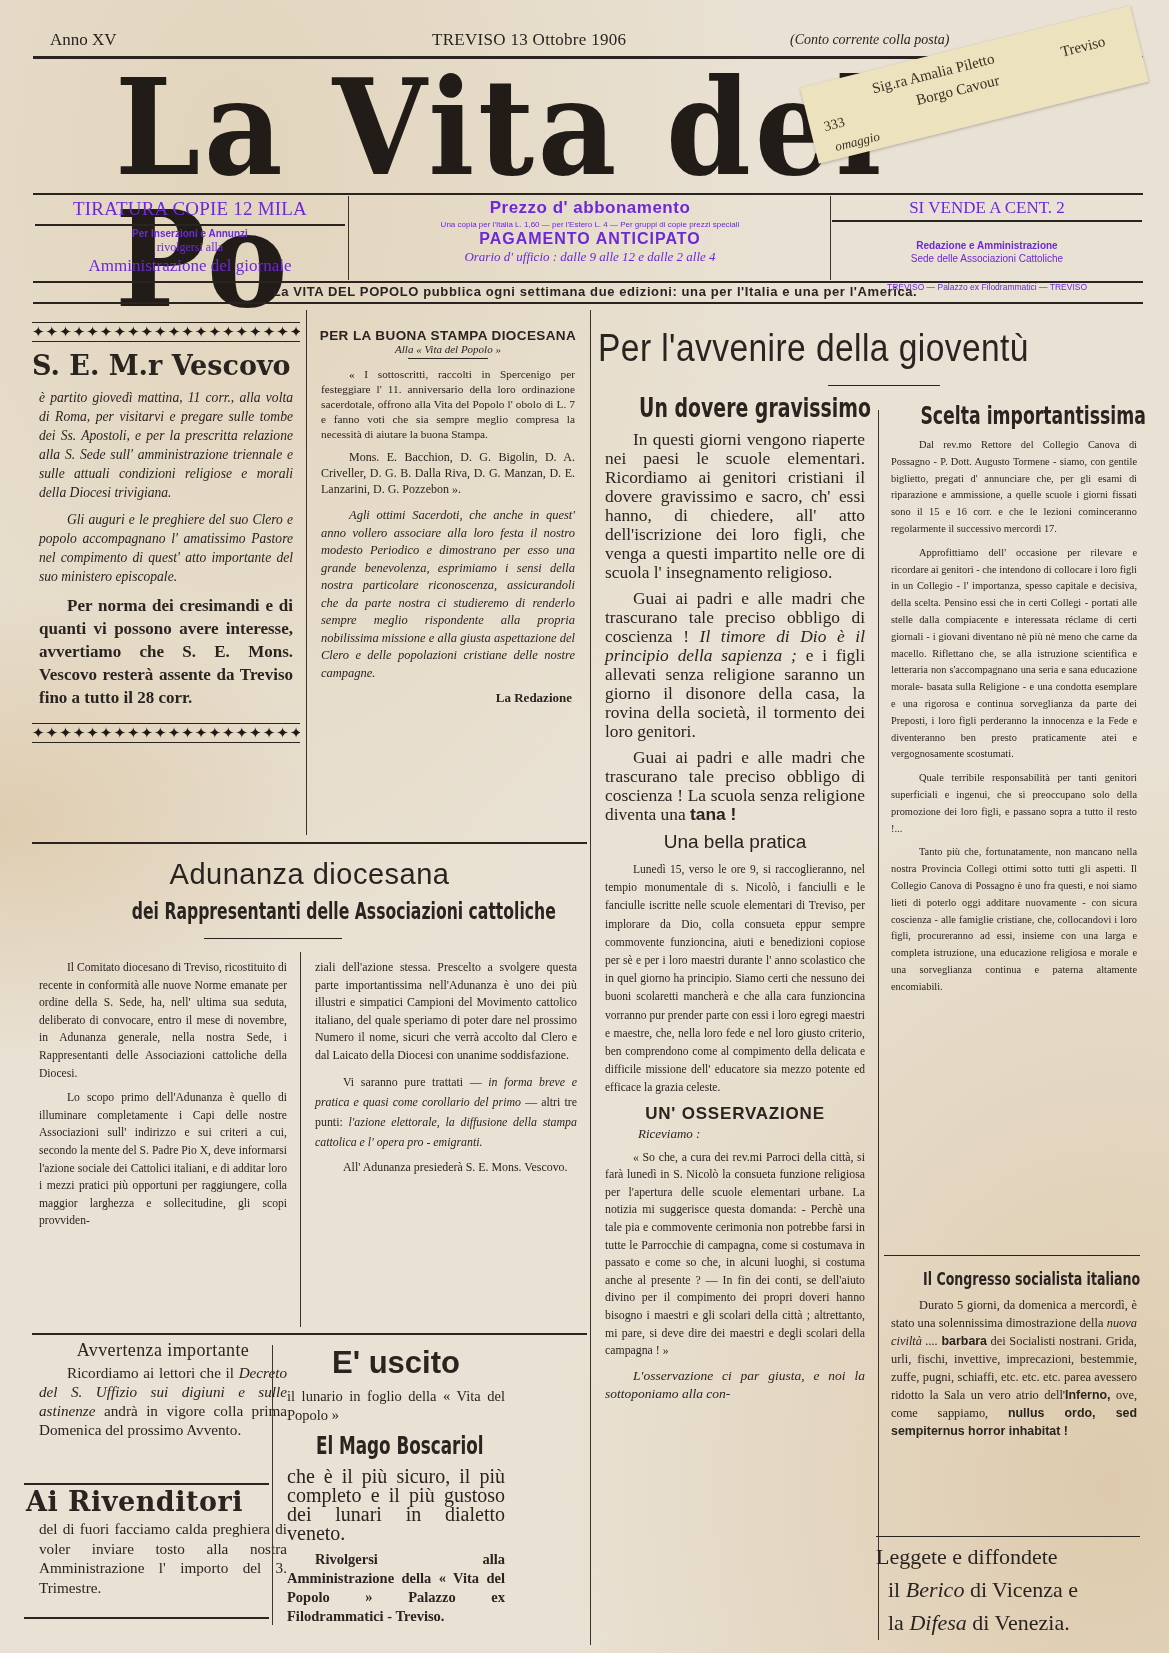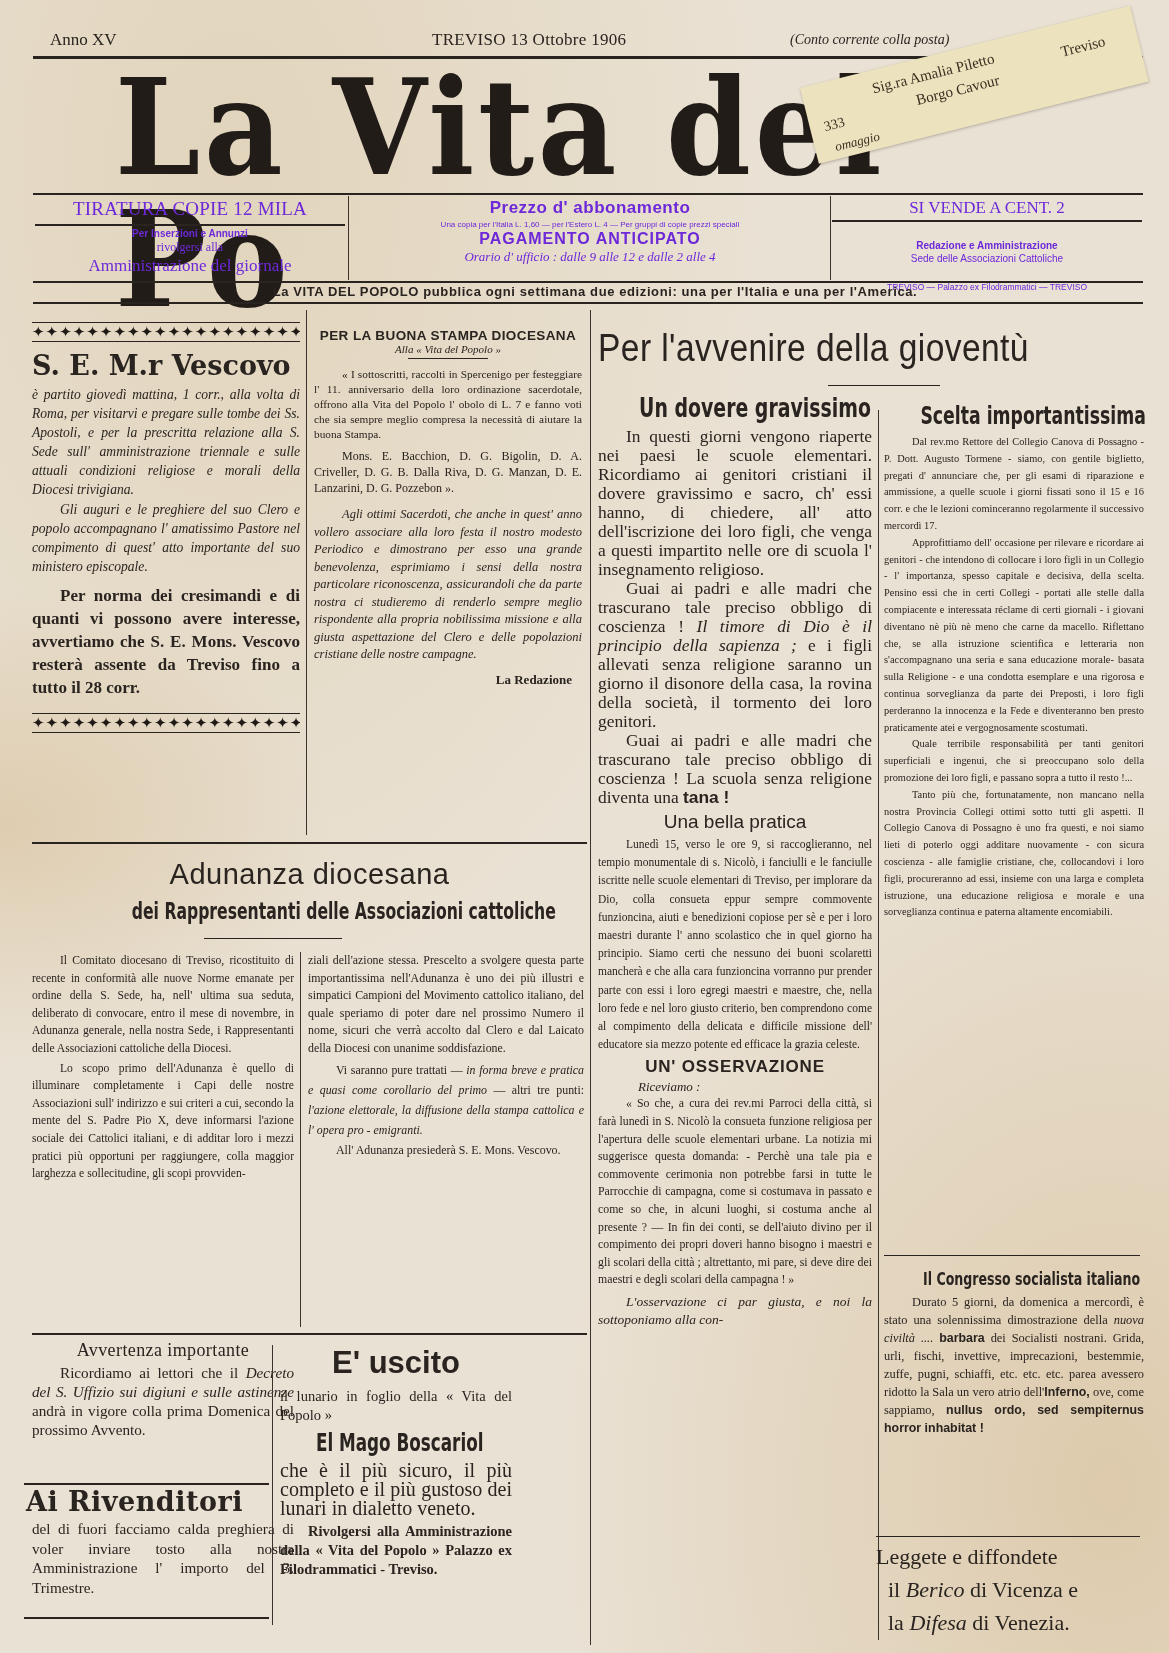--- a/index.html
+++ b/index.html
@@ -16,21 +16,21 @@
   .abs { position: absolute; }
   .rule { position: absolute; background: #2a2420; }
   .vrule { position: absolute; background: #3a322c; width: 1px; }
   .sans { font-family: "Liberation Sans", "DejaVu Sans", sans-serif; }
   .cond { font-family: "DejaVu Sans", sans-serif; font-weight: bold; transform-origin: left top; }
   .it { font-style: italic; }
   .b { font-weight: bold; }
   .c { text-align: center; }
   .j { text-align: justify; text-align-last: left; }
   .ind { text-indent: 28px; }
-  p { margin: 0; }
+  p { margin: 7px; }
 
   
   #topline { top: 30px; left: 50px; width: 1040px; height: 24px; font-size: 17px; }
   #topline span { position: absolute; top: 0; }
   #masthead-title {
     top: 62px; left: 115px; font-size: 132px; letter-spacing: 4px; font-weight: bold;
     font-family: "DejaVu Serif", serif; transform: scaleX(0.92); transform-origin: left top;
     color: #221c18; line-height: 1;
   }
   #label-slip {
@@ -101,21 +101,21 @@
 
 <div class="vrule" style="top:310px; left:306px; height:525px"></div>
 <div class="vrule" style="top:310px; left:590px; height:1335px"></div>
 <div class="vrule" style="top:410px; left:878px; height:1230px"></div>
 
 <div class="abs" style="top:322px; left:32px; width:268px">
   <div class="rule" style="position:relative; height:1px"></div>
   <div class="dia">✦✦✦✦✦✦✦✦✦✦✦✦✦✦✦✦✦✦✦✦✦✦✦✦✦</div>
   <div class="rule" style="position:relative; height:1px"></div>
   <div class="goth" style="font-size:27px; margin-top:8px; margin-bottom:4px; white-space:nowrap">S. E. M.r Vescovo</div>
-  <p class="col-text it j" style="font-size:13.6px">è partito giovedì mattina, 1 corr., alla volta di Roma, per visitarvi e pregare sulle tombe dei Ss. Apostoli, e per la prescritta relazione alla S. Sede sull' amministrazione triennale e sulle attuali condizioni religiose e morali della Diocesi trivigiana.</p>
+  <p class="col-text it j" style="font-size:13.6px">è partito giovedì mattina, 11 corr., alla volta di Roma, per visitarvi e pregare sulle tombe dei Ss. Apostoli, e per la prescritta relazione alla S. Sede sull' amministrazione triennale e sulle attuali condizioni religiose e morali della Diocesi trivigiana.</p>
   <p class="col-text it j ind" style="font-size:13.6px">Gli auguri e le preghiere del suo Clero e popolo accompagnano l' amatissimo Pastore nel compimento di quest' atto importante del suo ministero episcopale.</p>
   <p class="b j ind" style="font-size:17px; line-height:23px; margin-top:8px">Per norma dei cresimandi e di quanti vi possono avere interesse, avvertiamo che S. E. Mons. Vescovo resterà assente da Treviso fino a tutto il 28 corr.</p>
   <div class="rule" style="position:relative; height:1px; margin-top:14px"></div>
   <div class="dia">✦✦✦✦✦✦✦✦✦✦✦✦✦✦✦✦✦✦✦✦✦✦✦✦✦</div>
   <div class="rule" style="position:relative; height:1px"></div>
 </div>
 
 <div class="abs" style="top:328px; left:314px; width:268px">
   <div class="c sans b" style="font-size:13.5px; letter-spacing:0.4px; white-space:nowrap">PER LA BUONA STAMPA DIOCESANA</div>
   <div class="c it" style="font-size:11px">Alla « Vita del Popolo »</div>

